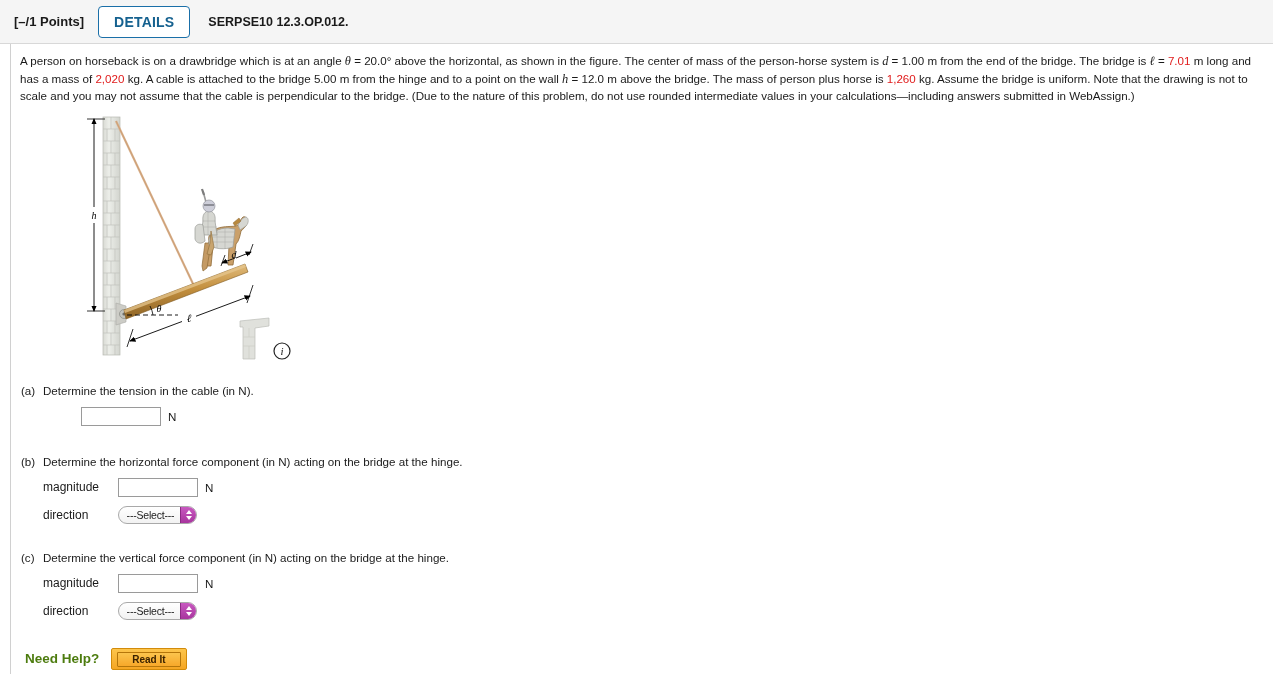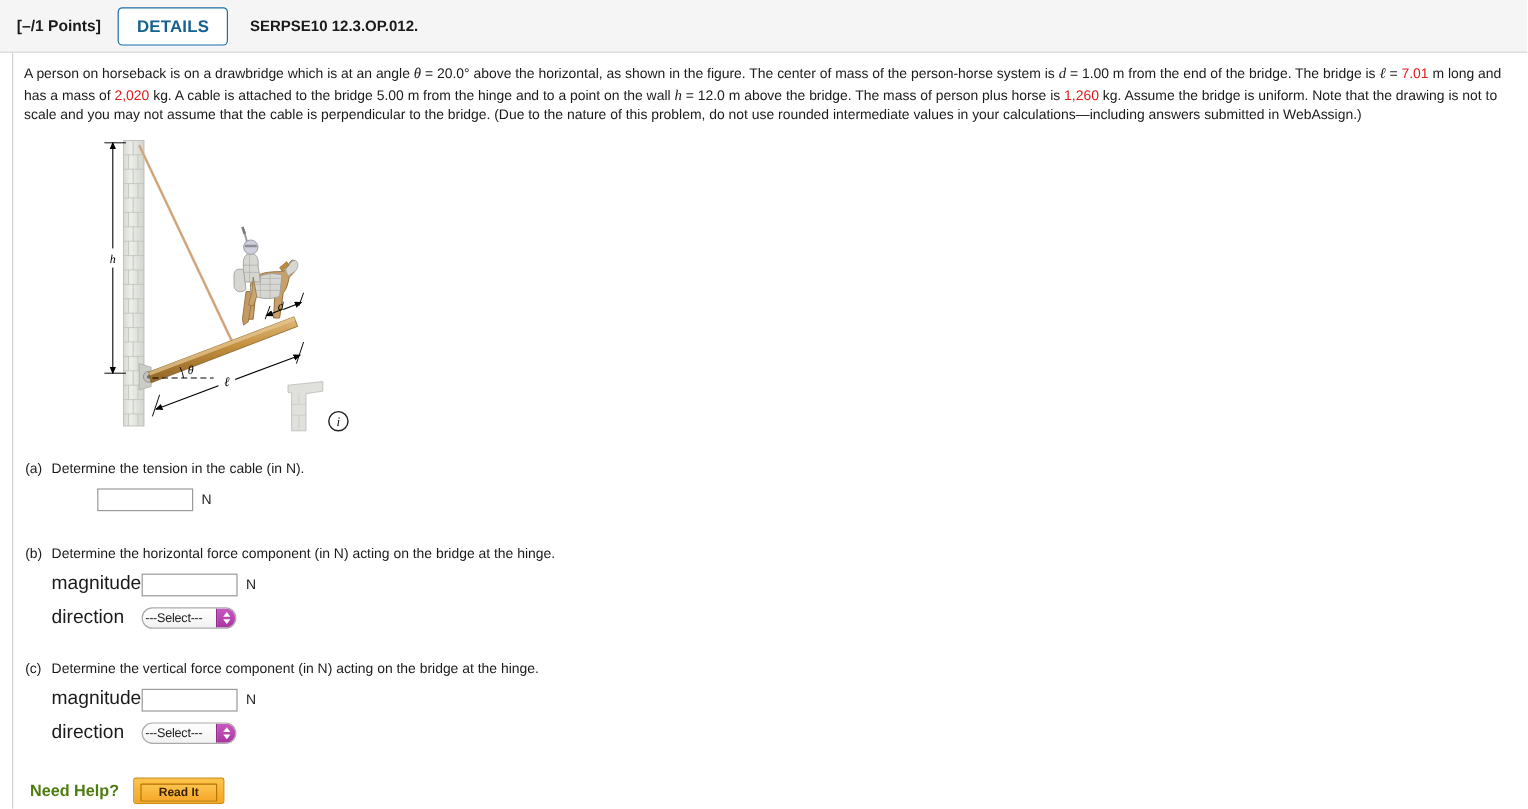--- a/index.html
+++ b/index.html
@@ -105,21 +105,21 @@
   .part-body { font-size: 11.6px; }
   .part-q { font-size: 11.6px; line-height: 1.3; }
 
   .answer-row {
     display: flex;
     align-items: center;
     margin-top: 9px;
   }
   .row-label {
     width: 75px;
-    font-size: 16px;
+    font-size: 12px;
     flex: none;
   }
   .ans-input {
     width: 72px;
     height: 17px;
     border: 1px solid #9a9a9a;
     background: #ffffff;
     font-family: "Liberation Sans", sans-serif;
     font-size: 11px;
     padding: 0 3px;
@@ -139,21 +139,21 @@
     border: 1px solid #a9a9a9;
     border-radius: 9px;
     background: linear-gradient(#ffffff, #f2f2f2);
     overflow: hidden;
     cursor: pointer;
     width: 79px;
     box-sizing: border-box;
   }
   .sel-text {
     flex: 1;
-    text-align: left;
+    text-align: center;
     font-size: 10.5px;
     color: #222;
     padding-left: 2px;
     letter-spacing: -0.2px;
   }
   .sel-arrow {
     width: 15px;
     height: 100%;
     background: linear-gradient(#c859c0, #a8359e);
     border-left: 1px solid #8d2a85;

